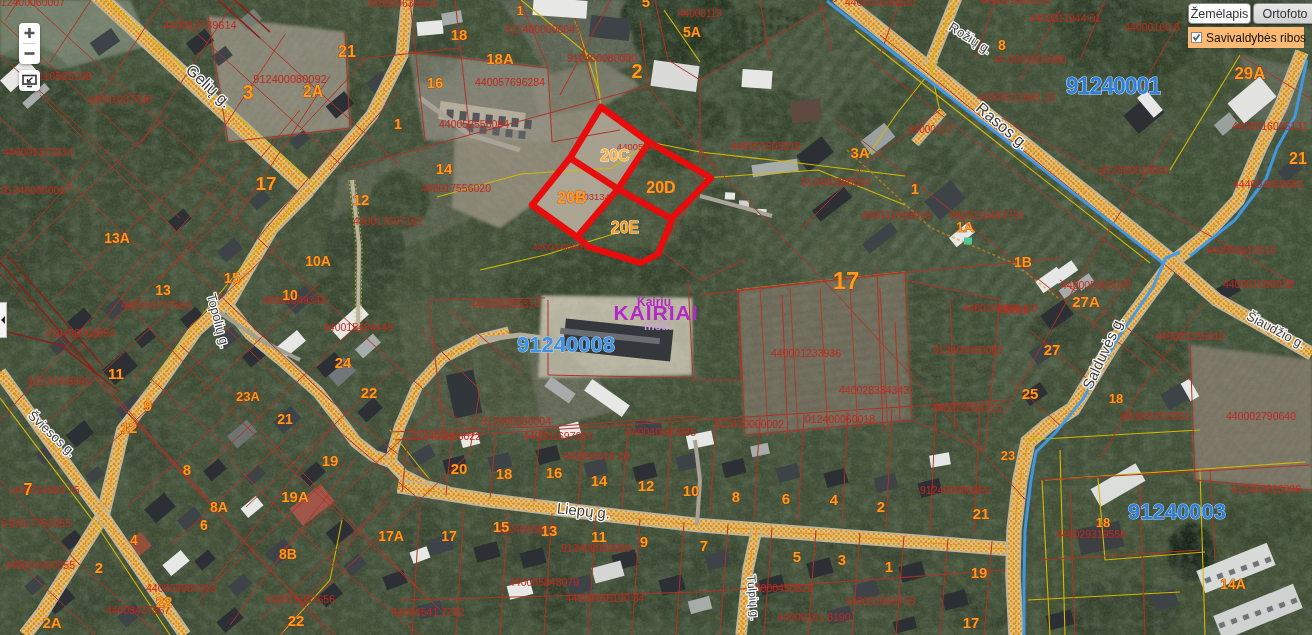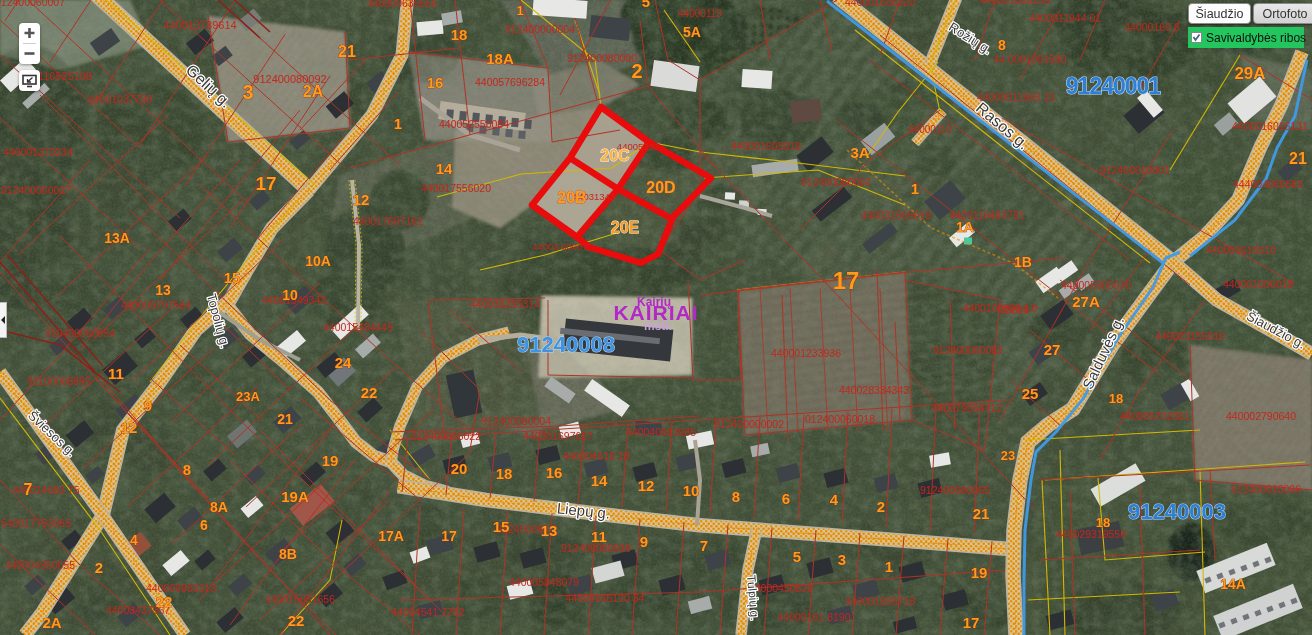--- a/index.html
+++ b/index.html
@@ -962,22 +962,22 @@
 <rect x="4" y="5.5" width="13" height="8.5" fill="none" stroke="#333" stroke-width="1.6"></rect>
 <path d="M8 16.5 H13" stroke="#333" stroke-width="1.6"></path>
 <path d="M13.5 7.5 L8.5 12 M8.5 9 V12 H12" stroke="#333" stroke-width="1.3" fill="none"></path>
 </svg>
   </div>
 
 <div style="position:absolute;left:0px;top:302px;width:7px;height:36px;background:#f4f4f4;border:1px solid #bbb;border-left:none;box-sizing:border-box;">
 <div style="position:absolute;left:1px;top:13px;width:0;height:0;border-top:4px solid transparent;border-bottom:4px solid transparent;border-right:4px solid #222;"></div>
   </div>
 
-<div class="btn" style="left:1188px;top:3px;width:63px;height:21px;background:#fdfdfd;font-size:12.5px;line-height:20px;">Šiaudžio</div>
+<div class="btn" style="left:1188px;top:3px;width:63px;height:21px;background:#fdfdfd;font-size:12.5px;line-height:20px;">Žemėlapis</div>
 <div class="btn" style="left:1253px;top:3px;width:64px;height:21px;background:linear-gradient(#e8e8e8,#d2d2d2);font-size:12.5px;line-height:20px;">Ortofoto</div>
 
-<div style="position:absolute;left:1188px;top:27px;width:116px;height:21px;background:#22c55e;">
+<div style="position:absolute;left:1188px;top:27px;width:116px;height:21px;background:#fdba74;">
 <div style="position:absolute;left:3px;top:5px;width:11px;height:11px;background:#fff;border:1px solid #888;box-sizing:border-box;">
 <svg width="11" height="11" style="position:absolute;left:-1px;top:-1px">
         <path d="M2.5 5 L4.5 8 L8.5 2.5" fill="none" stroke="#44617e" stroke-width="1.7"></path>
       </svg>
 </div>
 <span style="position:absolute;left:18px;top:4px;font-size:12px;color:#111;white-space:nowrap;">Savivaldybės ribos</span>
   </div>
 </body></html>

